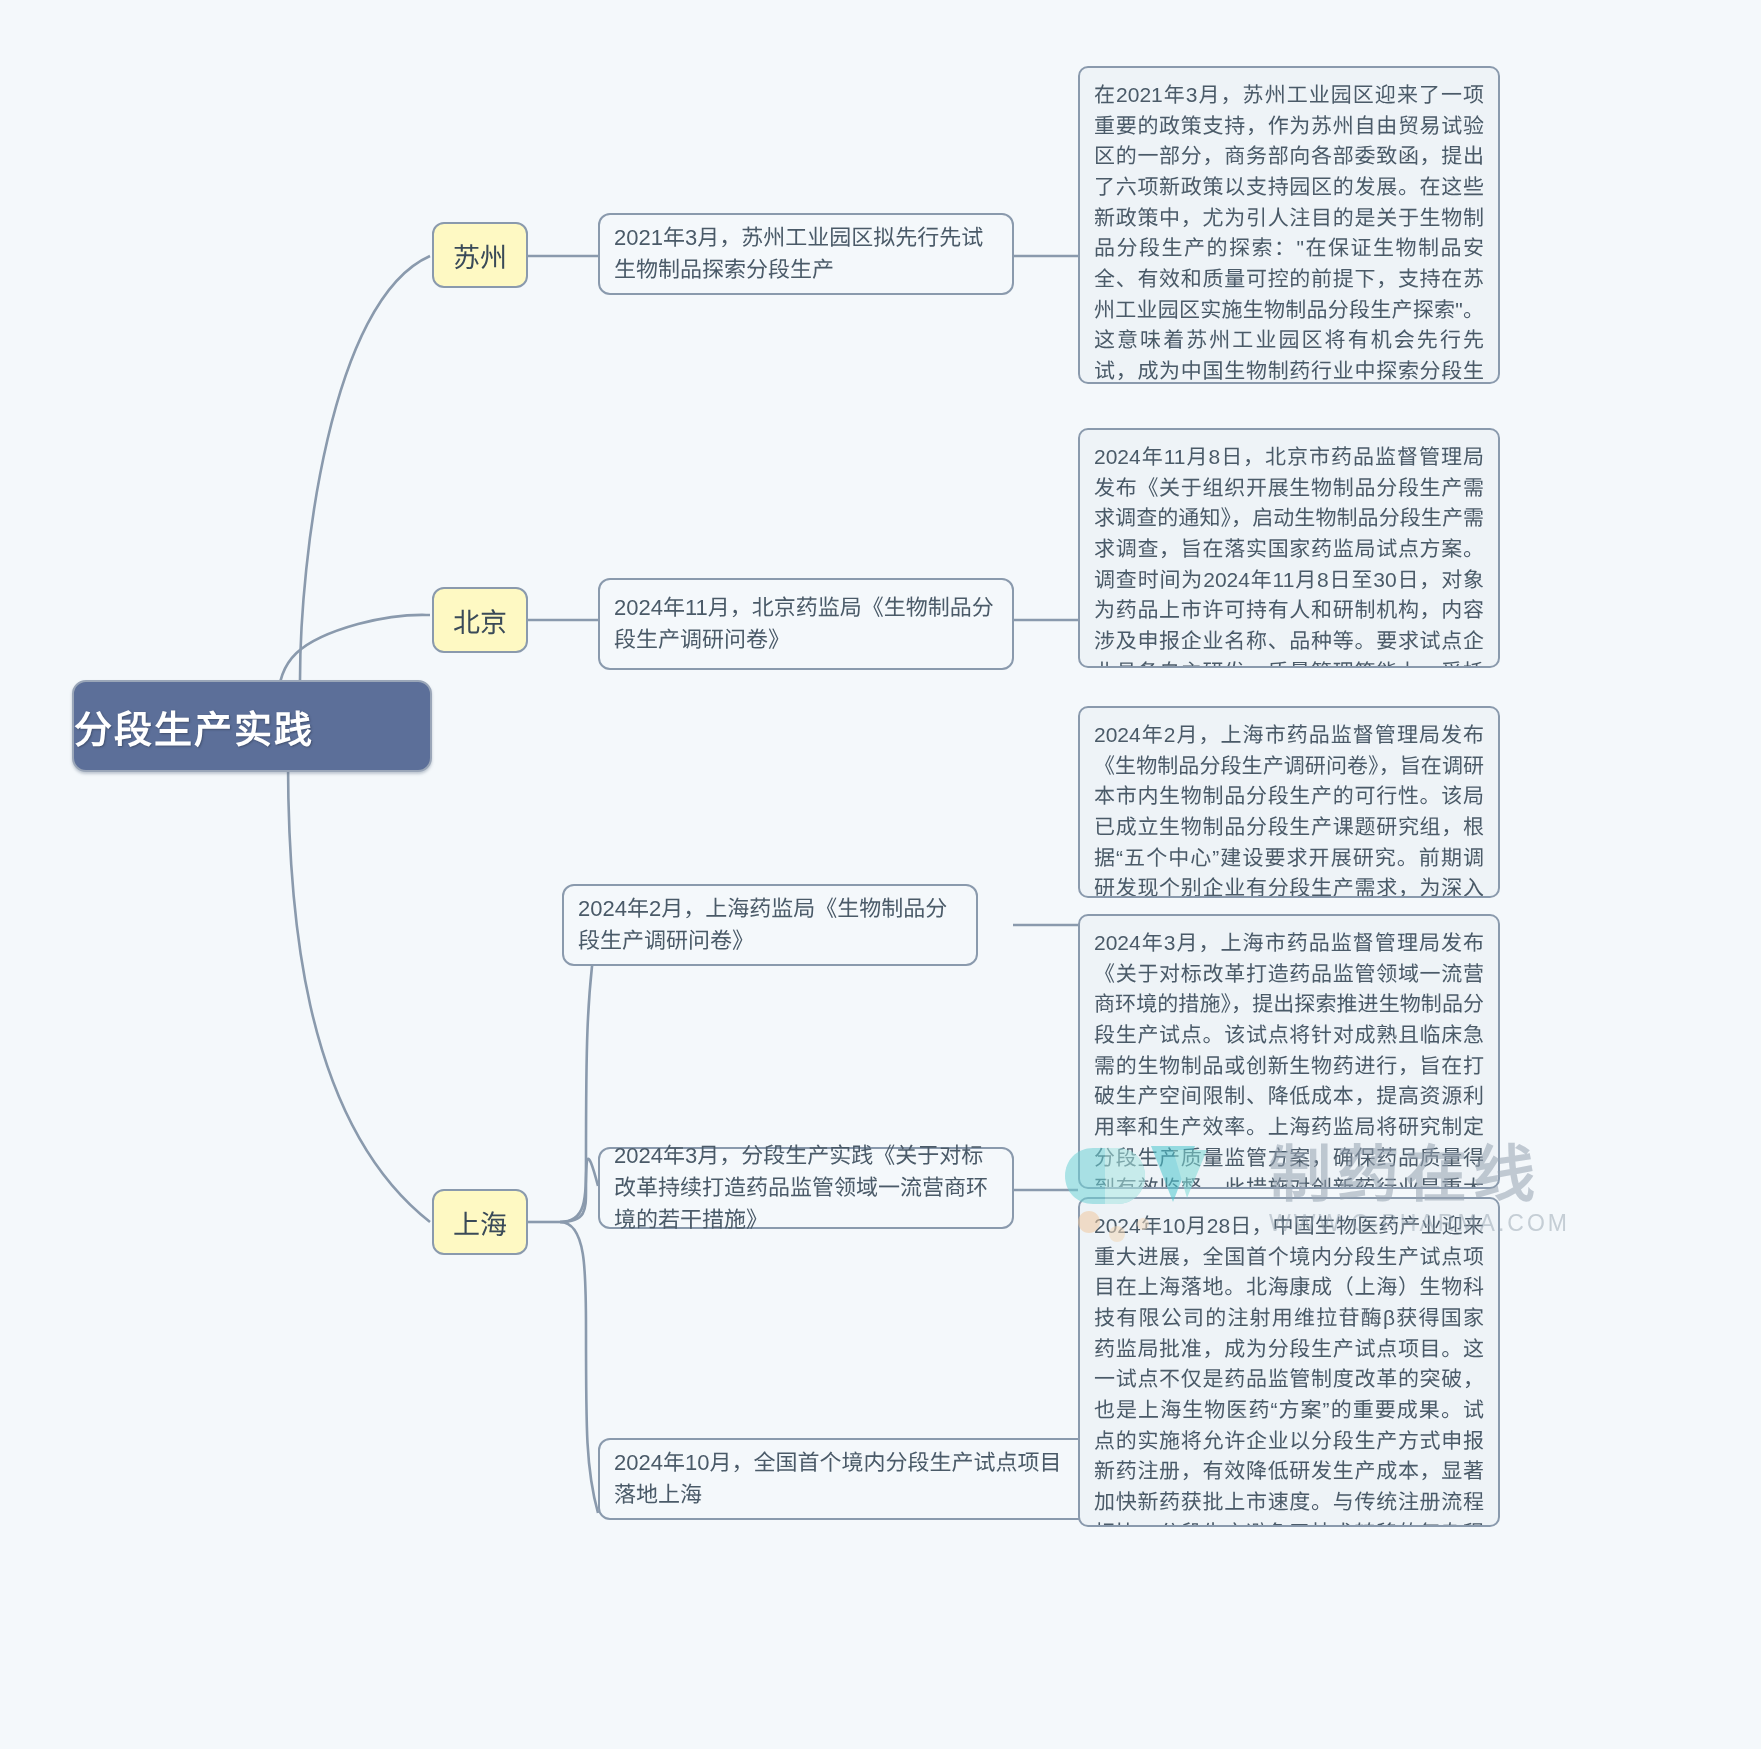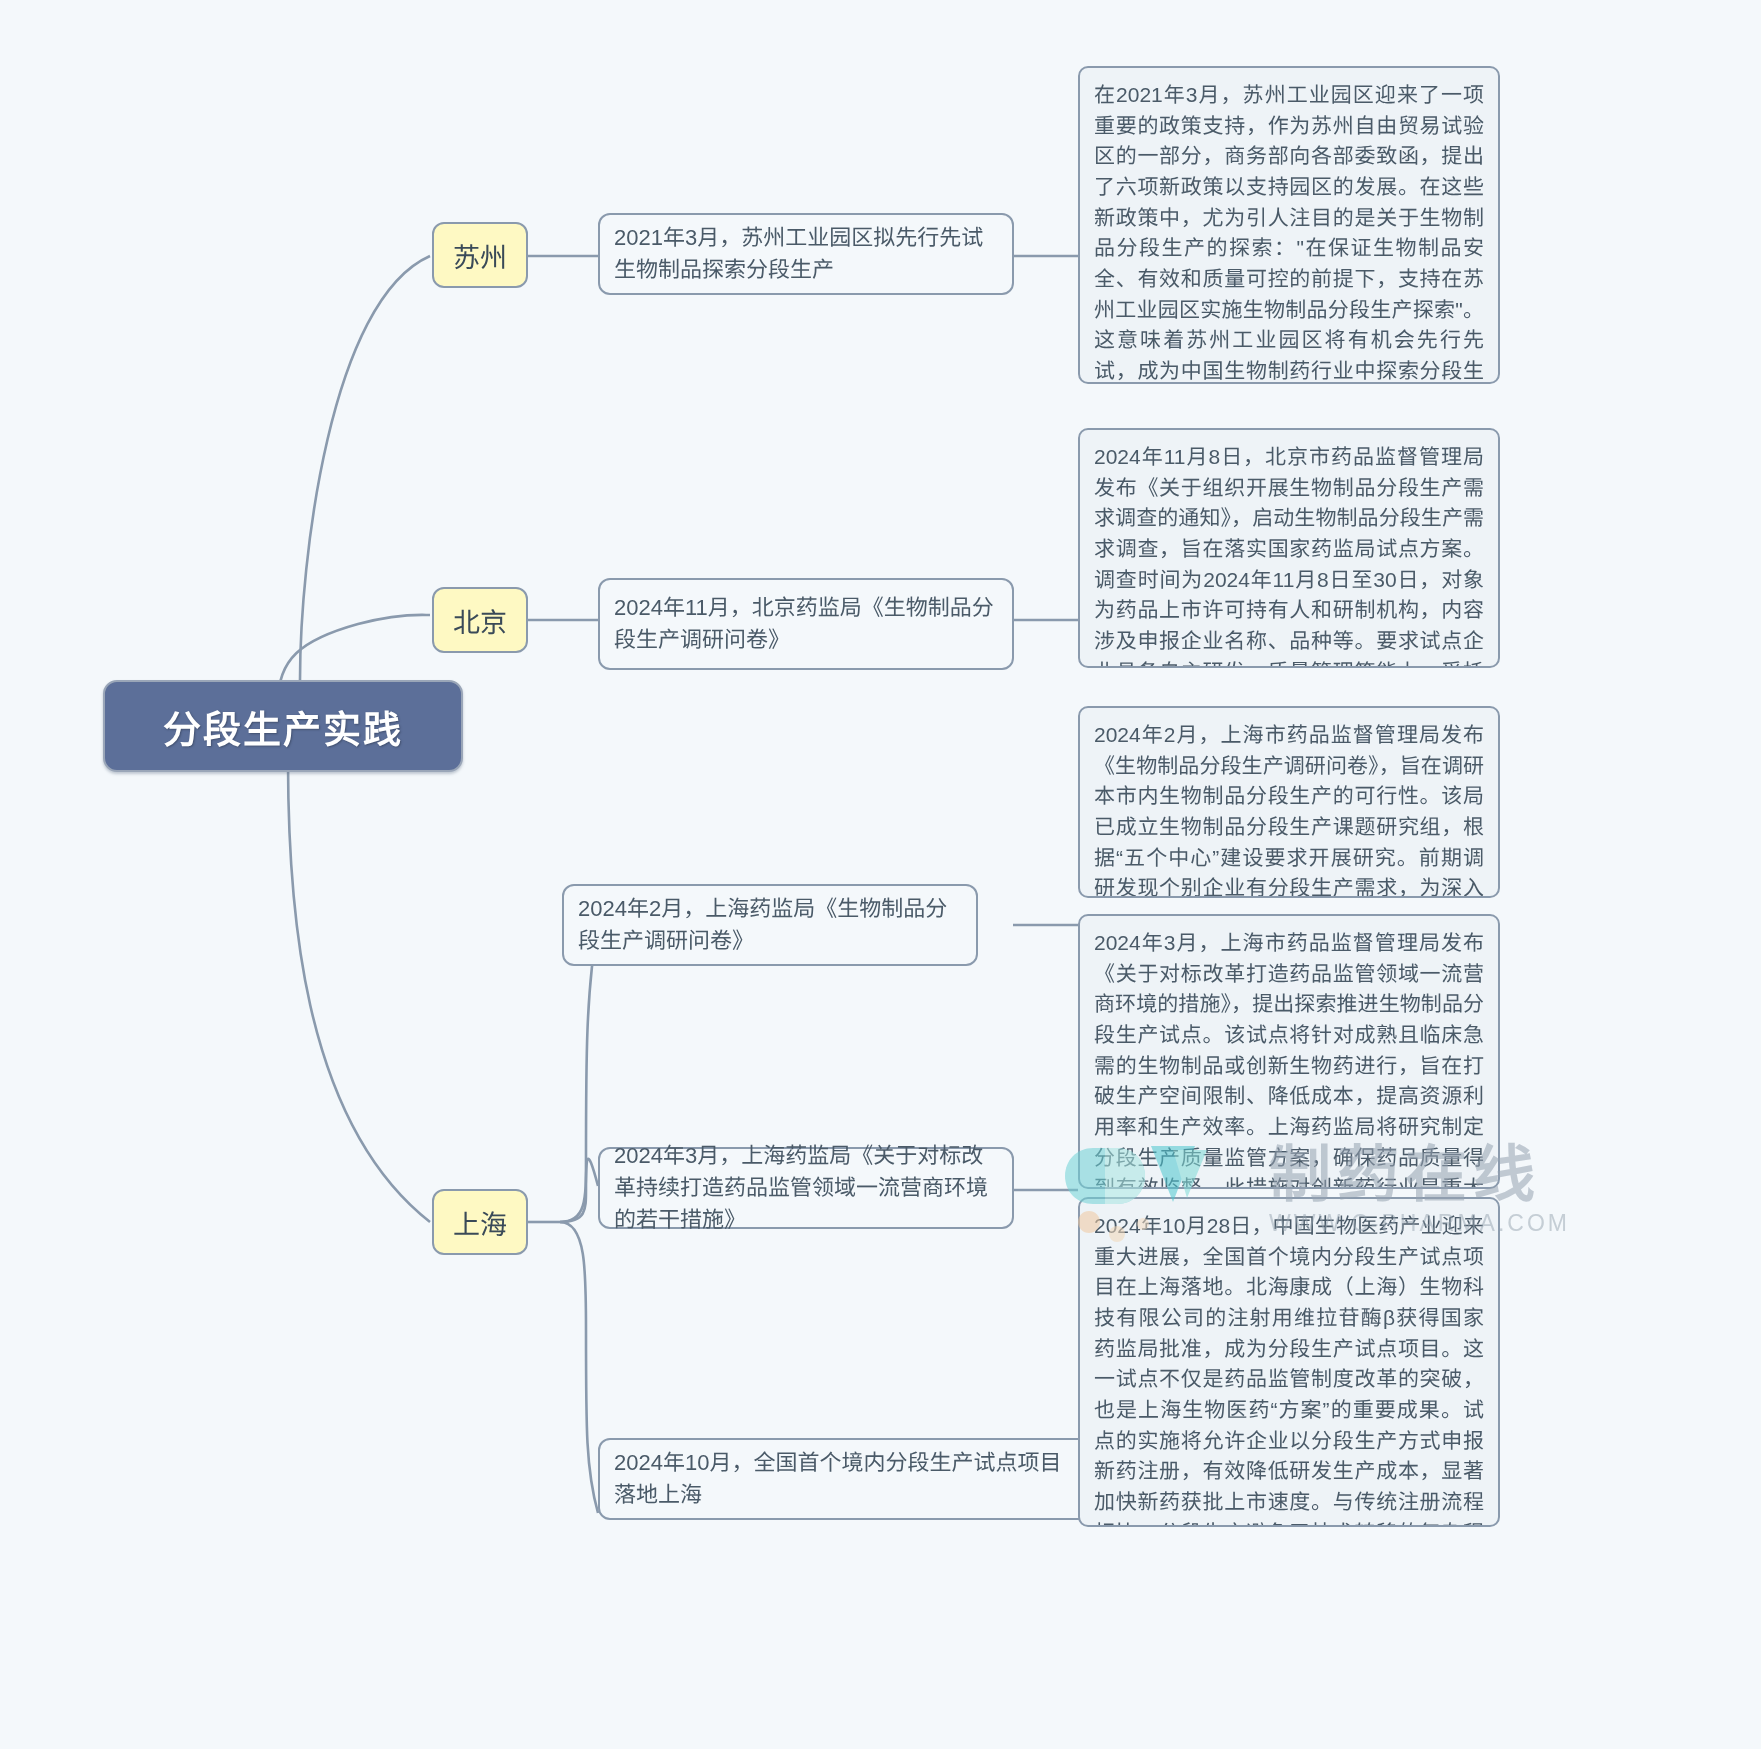--- a/index.html
+++ b/index.html
@@ -34,22 +34,21 @@
     border: 2px solid #8a9aad;
   }
   
   .root-node {
     background: #5c6f99;
     border: 2px solid #9aa6b8;
     border-radius: 14px;
     box-shadow: 0 2px 3px rgba(90,105,130,0.35);
     display: flex;
     align-items: center;
-    justify-content: center;
-    margin-left: 31px;
+    justify-content: flex-start;
   }
   .root-label {
     color: #ffffff;
     font-size: 38px;
     font-weight: bold;
     letter-spacing: 2px;
     text-shadow: 1px 1px 2px rgba(40,50,70,0.5);
     white-space: nowrap;
   }
   
@@ -194,21 +193,21 @@
 
   <div class="node topic-node" style="left:562px; top:884px; width:416px; height:82px;">
     <span class="topic-label">2024年2月，上海药监局《生物制品分段生产调研问卷》</span>
   </div>
 
   <div class="node detail-node" style="left:1078px; top:706px; width:422px; height:192px;">
     <div class="detail-text">2024年2月，上海市药品监督管理局发布《生物制品分段生产调研问卷》，旨在调研本市内生物制品分段生产的可行性。该局已成立生物制品分段生产课题研究组，根据“五个中心”建设要求开展研究。前期调研发现个别企业有分段生产需求，为深入了解总体需求，现面向生物制药企业开展调查。</div>
   </div>
 
   <div class="node topic-node" style="left:598px; top:1147px; width:416px; height:82px;">
-    <span class="topic-label">2024年3月，上海药监局《关于对标改革持续打造药品监管领域一流营商环境的若干措施》</span>
+    <span class="topic-label">2024年3月，分段生产实践《关于对标改革持续打造药品监管领域一流营商环境的若干措施》</span>
   </div>
 
   <div class="node detail-node" style="left:1078px; top:914px; width:422px; height:275px;">
     <div class="detail-text">2024年3月，上海市药品监督管理局发布《关于对标改革打造药品监管领域一流营商环境的措施》，提出探索推进生物制品分段生产试点。该试点将针对成熟且临床急需的生物制品或创新生物药进行，旨在打破生产空间限制、降低成本，提高资源利用率和生产效率。上海药监局将研究制定分段生产质量监管方案，确保药品质量得到有效监督。此措施对创新药行业是重大利好，同时强调在推进试点时需加强监管，确保药品质量安全。</div>
   </div>
 
   <div class="node topic-node" style="left:598px; top:1438px; width:492px; height:82px;">
     <span class="topic-label">2024年10月，全国首个境内分段生产试点项目落地上海</span>
   </div>
 

